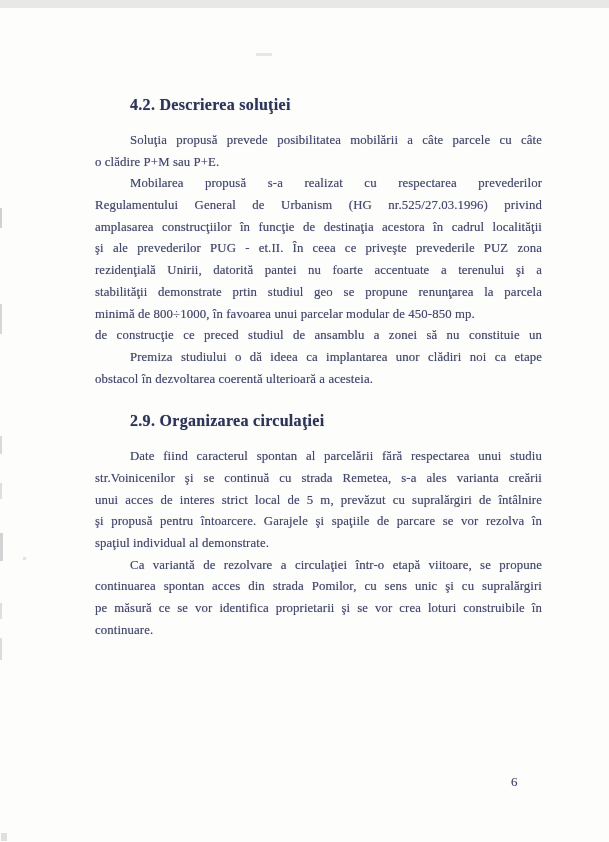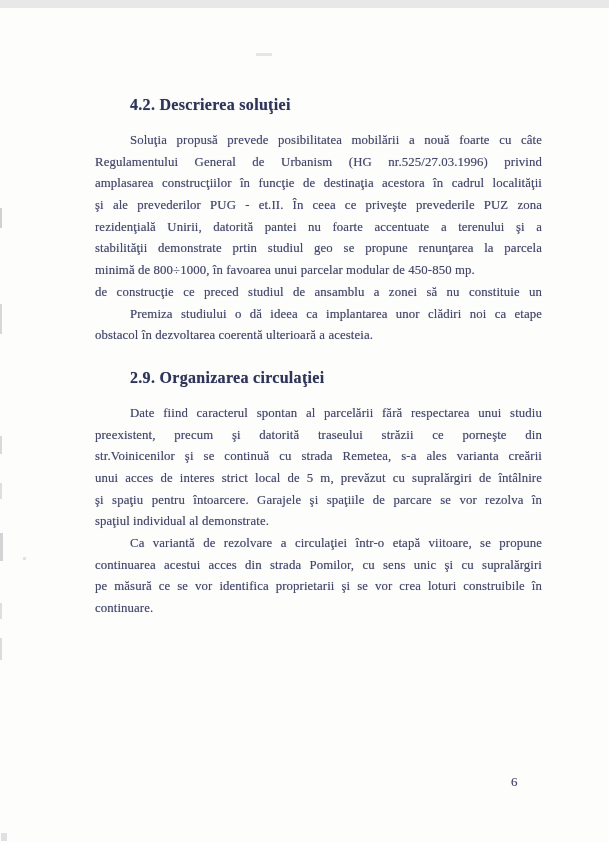--- a/index.html
+++ b/index.html
@@ -69,47 +69,48 @@
   }
 </style>
 </head>
 <body>
 
 <div class="page">
 
   <main class="content">
       <div class="heading">4.2. Descrierea soluţiei</div>
       <div class="para">
-        <div class="line para-first">Soluţia propusă prevede posibilitatea mobilării a nouă foarte cu câte</div>
+        <div class="line para-first">Soluţia propusă prevede posibilitatea mobilării a câte parcele cu câte</div>
+        <div class="line para-last">o clădire P+M sau P+E.</div>
       </div>
       <div class="para">
+        <div class="line para-first">Mobilarea propusă s-a realizat cu respectarea prevederilor</div>
         <div class="line">Regulamentului General de Urbanism (HG nr.525/27.03.1996) privind</div>
         <div class="line">amplasarea construcţiilor în funcţie de destinaţia acestora în cadrul localităţii</div>
         <div class="line">şi ale prevederilor PUG - et.II. În ceea ce priveşte prevederile PUZ zona</div>
         <div class="line">rezidenţială Unirii, datorită pantei nu foarte accentuate a terenului şi a</div>
         <div class="line">stabilităţii demonstrate prtin studiul geo se propune renunţarea la parcela</div>
         <div class="line para-last">minimă de 800÷1000, în favoarea unui parcelar modular de 450-850 mp.</div>
       </div>
       <div class="para">
         <div class="line">de construcţie ce preced studiul de ansamblu a zonei să nu constituie un</div>
         <div class="line para-first">Premiza studiului o dă ideea ca implantarea unor clădiri noi ca etape</div>
         <div class="line para-last">obstacol în dezvoltarea coerentă ulterioară a acesteia.</div>
       </div>
       <div class="heading">2.9. Organizarea circulaţiei</div>
       <div class="para">
         <div class="line para-first">Date fiind caracterul spontan al parcelării fără respectarea unui studiu</div>
-        <div class="line">preexistent, precum şi datorită traseului străzii ce porneşte din</div>
         <div class="line">str.Voinicenilor şi se continuă cu strada Remetea, s-a ales varianta creării</div>
         <div class="line">unui acces de interes strict local de 5 m, prevăzut cu supralărgiri de întâlnire</div>
-        <div class="line">şi spaţiu pentru întoarcere. Garajele şi spaţiile de parcare se vor rezolva în</div>
+        <div class="line">şi propusă pentru întoarcere. Garajele şi spaţiile de parcare se vor rezolva în</div>
         <div class="line para-last">spaţiul individual al demonstrate.</div>
       </div>
       <div class="para">
         <div class="line para-first">Ca variantă de rezolvare a circulaţiei într-o etapă viitoare, se propune</div>
-        <div class="line">continuarea acestui acces din strada Pomilor, cu sens unic şi cu supralărgiri</div>
+        <div class="line">continuarea spontan acces din strada Pomilor, cu sens unic şi cu supralărgiri</div>
         <div class="line">pe măsură ce se vor identifica proprietarii şi se vor crea loturi construibile în</div>
         <div class="line para-last">continuare.</div>
       </div>
     </main>
 
   <div class="page-number">6</div>
 
   <div class="artifact" style="left:256px;top:45px;width:16px;height:3px;background:#dcdce0;opacity:.7;"></div>
   <div class="artifact" style="left:0;top:200px;width:2px;height:20px;background:#bdbdc1;opacity:.7;"></div>
   <div class="artifact" style="left:0;top:296px;width:2px;height:30px;background:#c6c6ca;opacity:.7;"></div>

